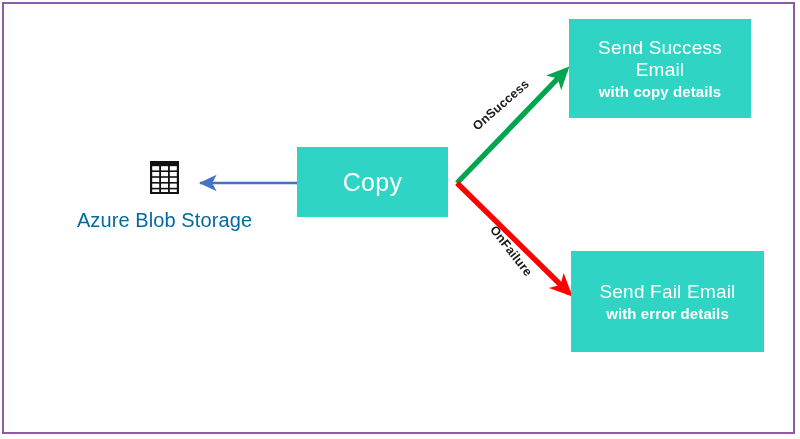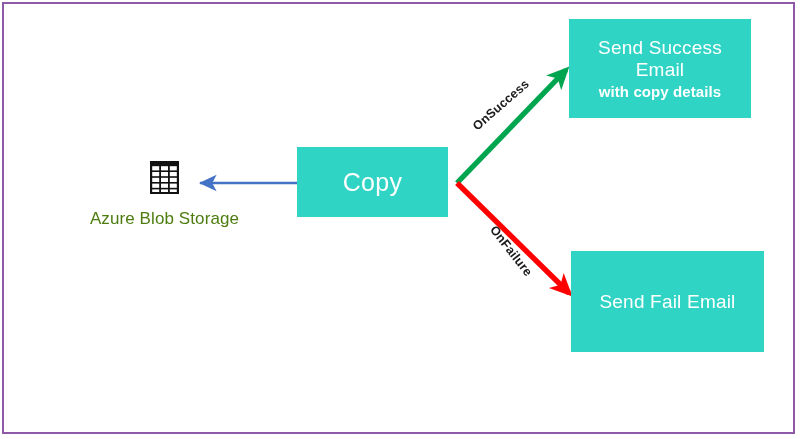--- a/index.html
+++ b/index.html
@@ -110,22 +110,22 @@
     top: 161px;
     width: 29px;
     height: 33px;
   }
   .storage-label {
     position: absolute;
     left: 62px;
     top: 209px;
     width: 205px;
     text-align: center;
-    font-size: 17px;
-    color: #4d7c0f;
+    font-size: 20px;
+    color: #0369a1;
     font-weight: 400;
     letter-spacing: 0.1px;
   }
 </style>
 </head>
 <body>
 
 <div id="canvas">
 
   <div class="page-border"></div>
@@ -187,19 +187,20 @@
     <div class="title">Copy</div>
   </div>
 
   <div class="node node-success">
     <div class="title-lg">Send Success Email</div>
     <div class="subtitle">with copy details</div>
   </div>
 
   <div class="node node-fail">
     <div class="title-lg">Send Fail Email</div>
+    <div class="subtitle">with error details</div>
   </div>
 
   <div class="edge-label label-onsuccess">OnSuccess</div>
 
   <div class="edge-label label-onfailure">OnFailure</div>
 
 </div>
 
 </body></html>

